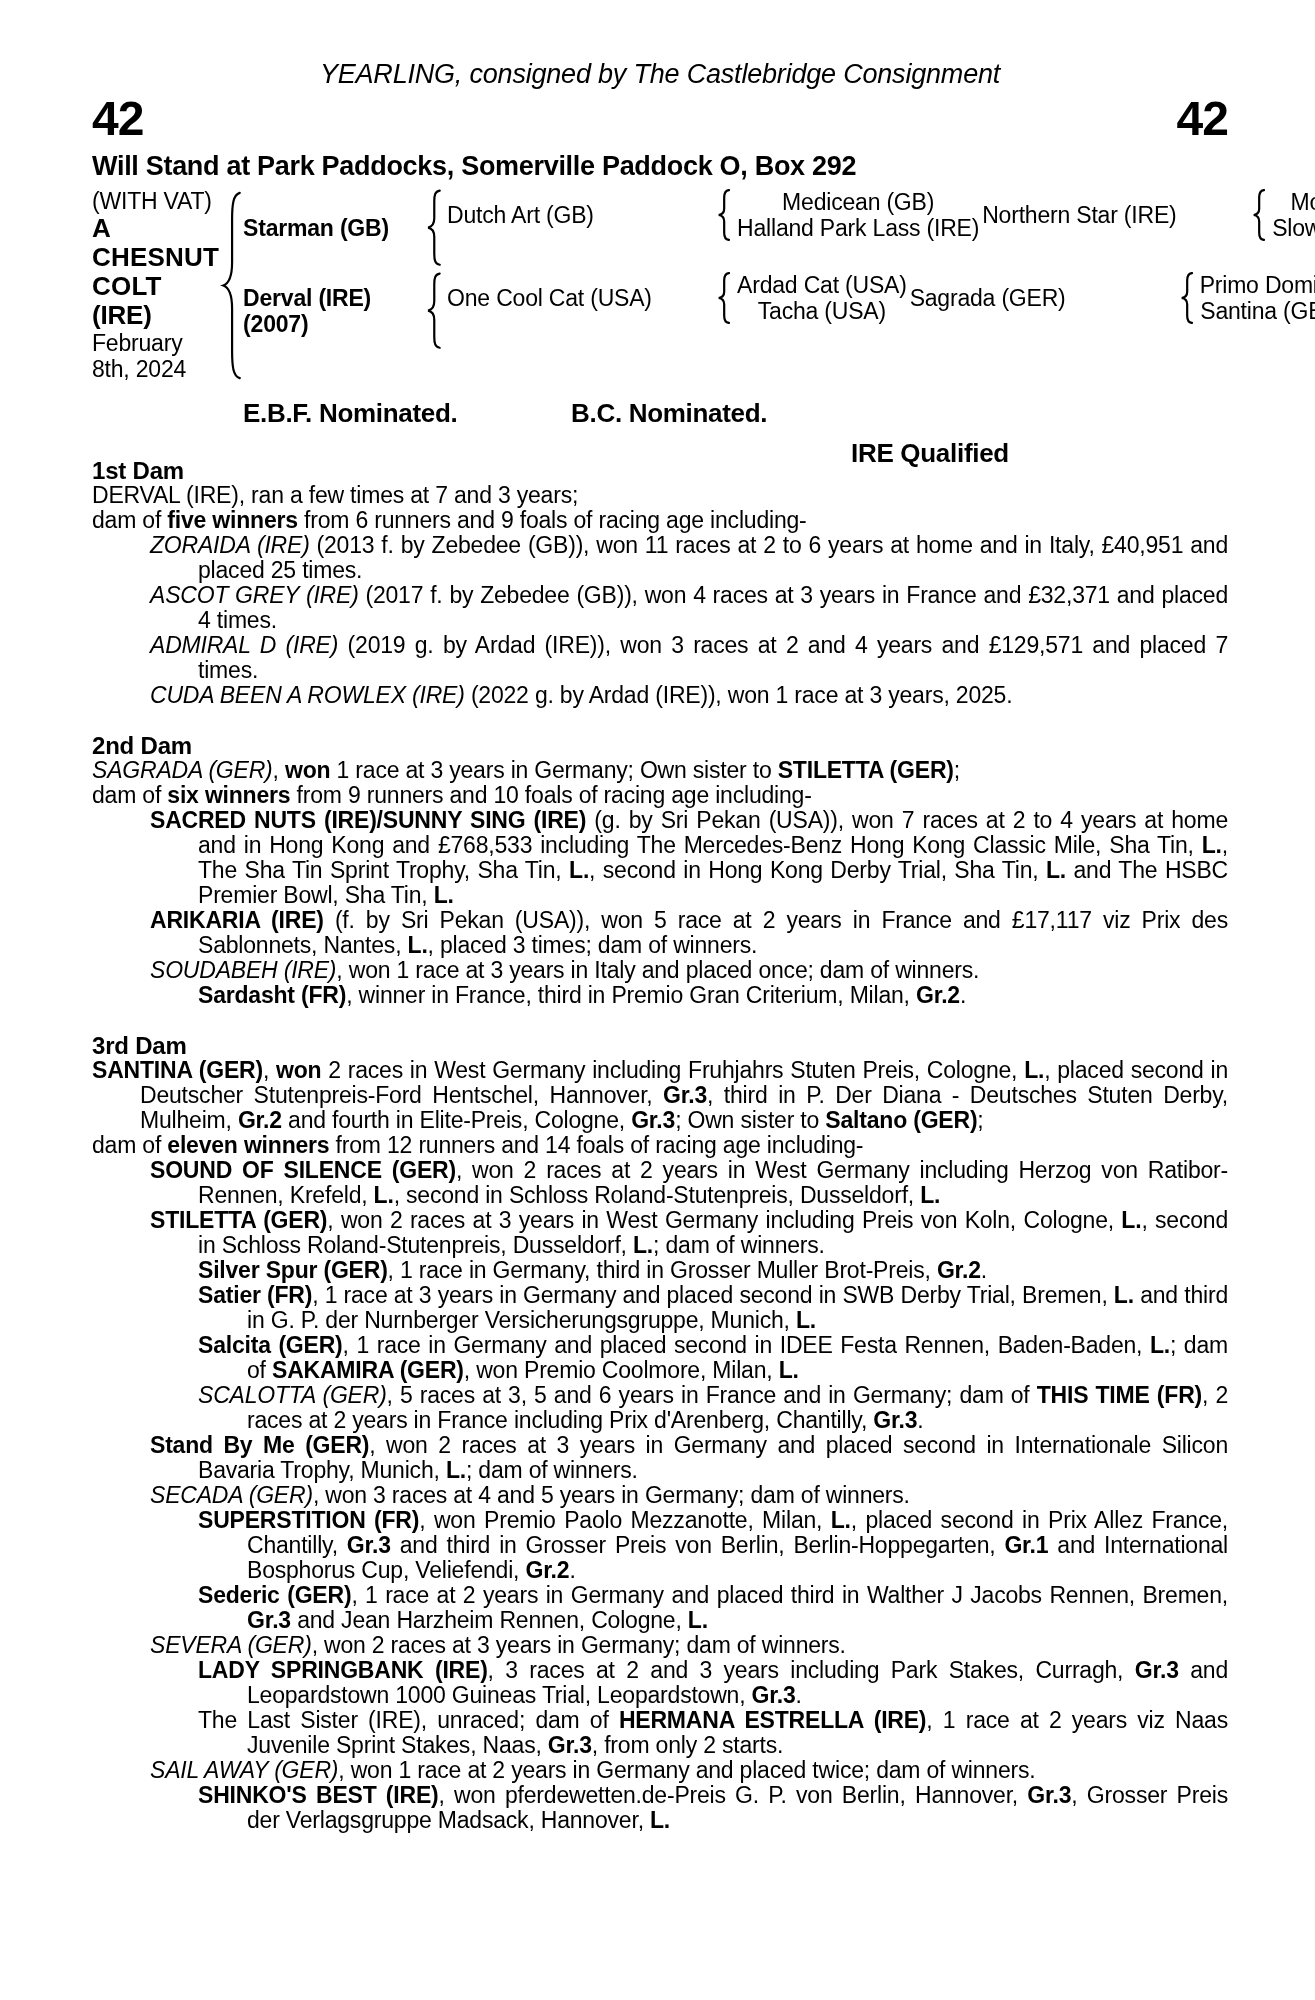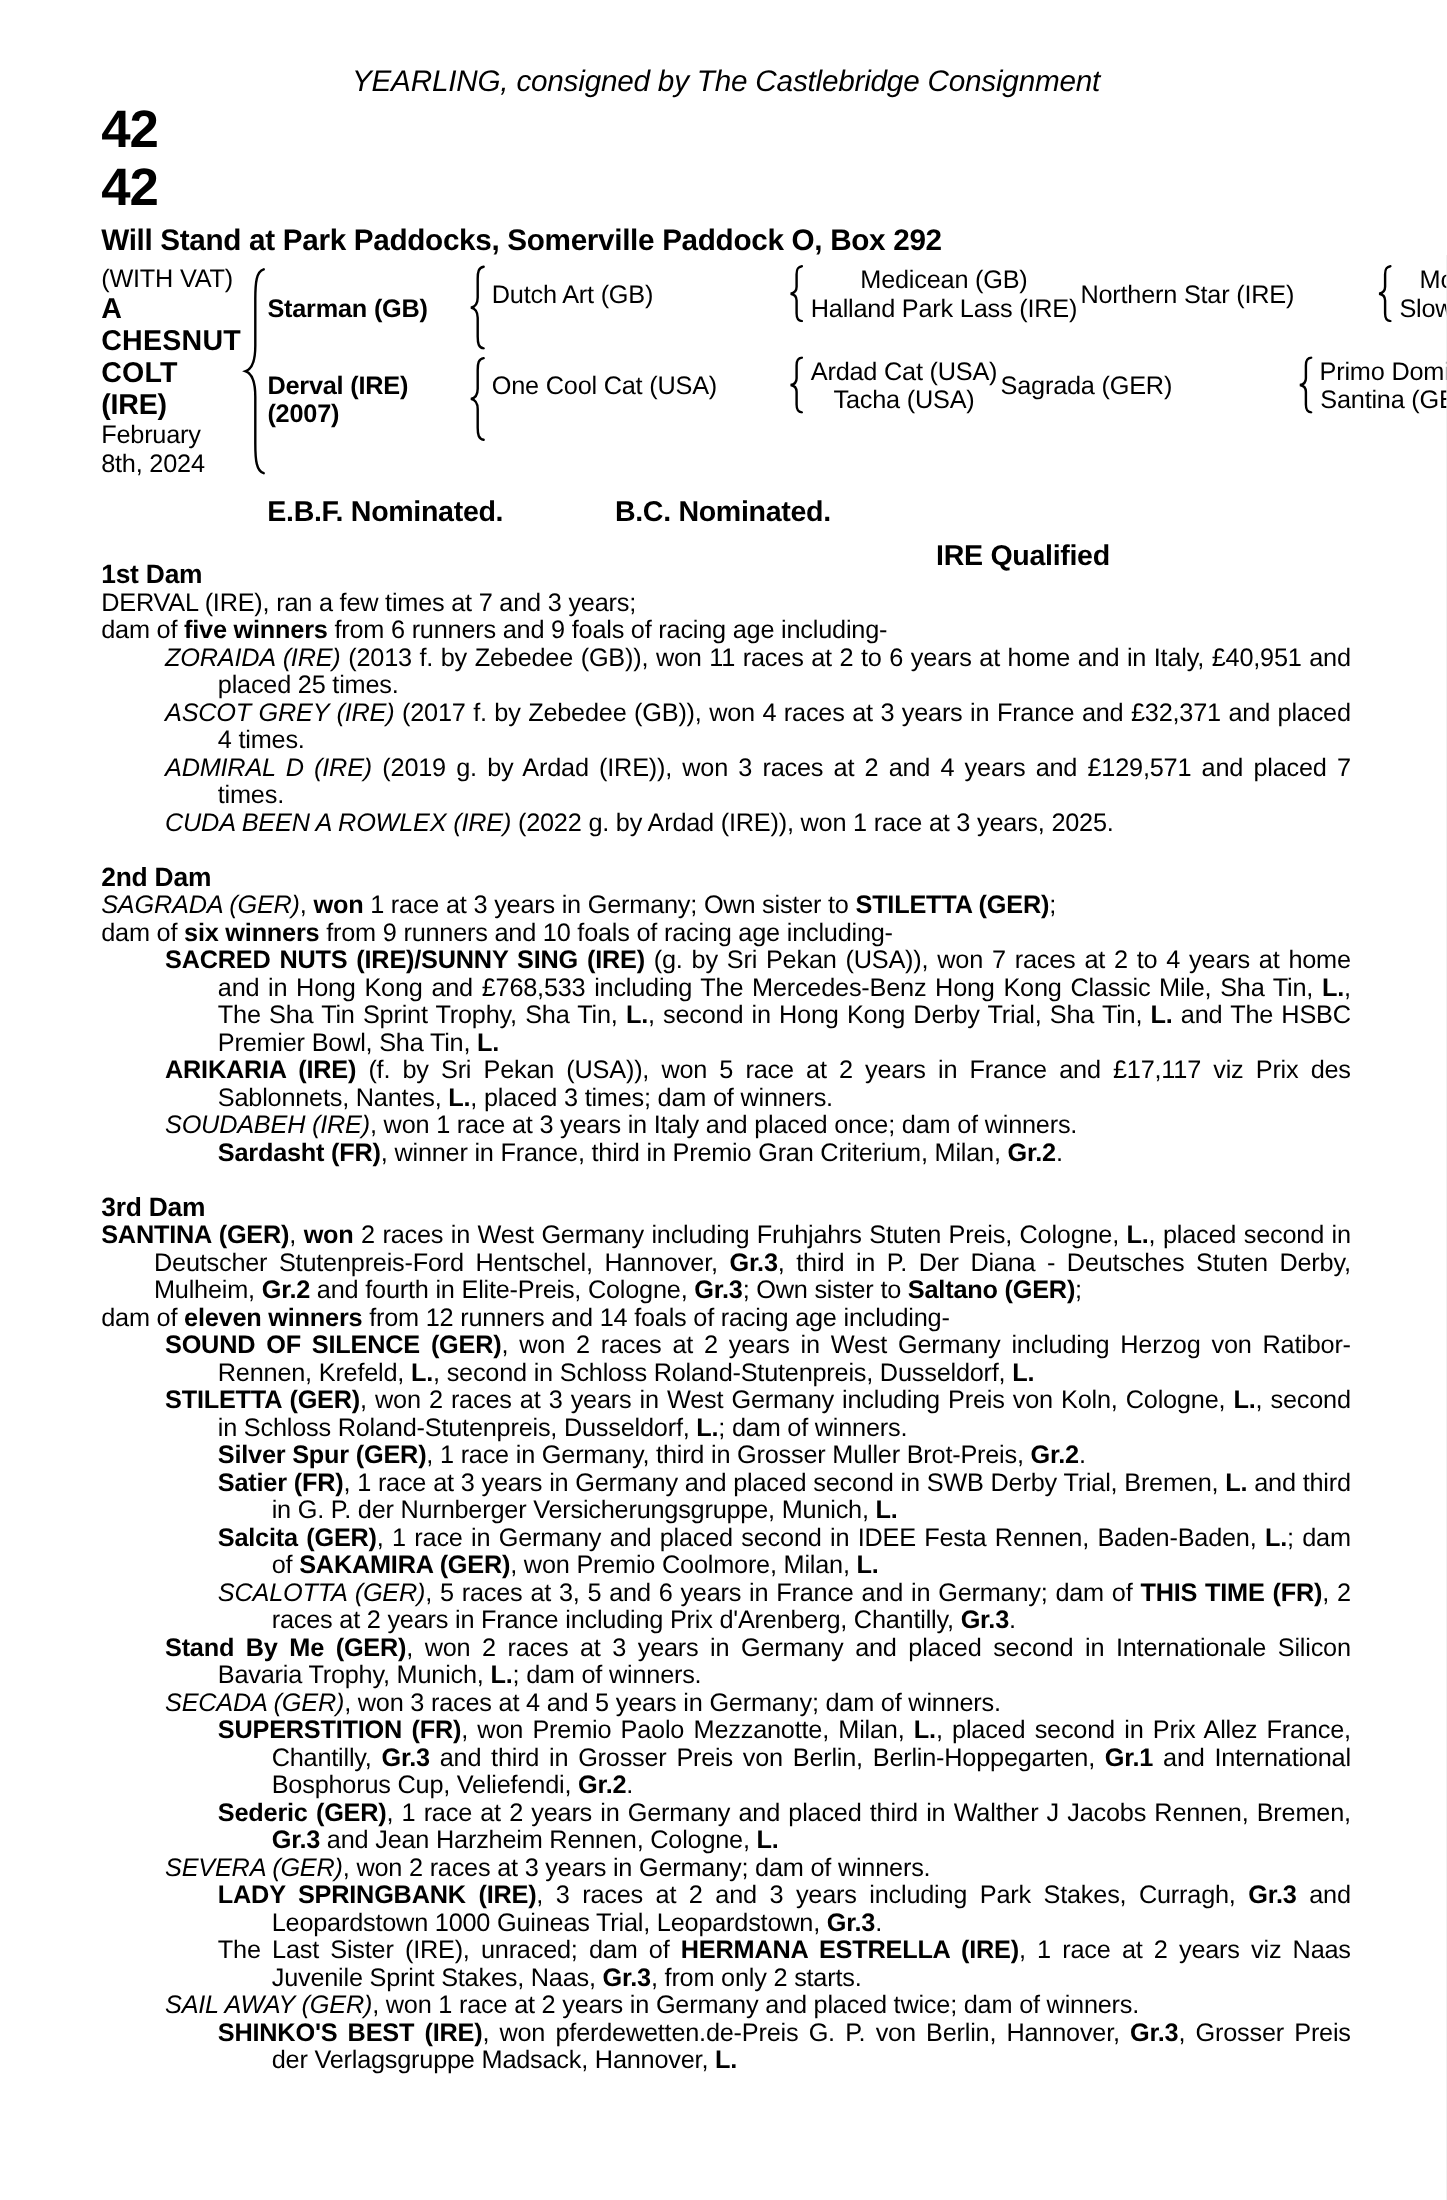--- a/index.html
+++ b/index.html
@@ -10,21 +10,21 @@
   }
   .col{margin-left:92px;width:1136px;}
 
   
   .consign-title{
     padding-top:59px;text-align:center;font-style:italic;
     font-size:27px;line-height:30px;letter-spacing:-0.2px;
   }
   .lotrow{
     margin-top:4px;display:flex;justify-content:space-between;align-items:flex-start;
-    font-weight:bold;font-size:48px;line-height:52px;letter-spacing:-1px;flex-direction:column;
+    font-weight:bold;font-size:48px;line-height:52px;letter-spacing:-1px;
   }
   .standline{
     margin-top:6px;font-weight:bold;font-size:27px;line-height:30px;letter-spacing:-0.3px;
   }
 
   
   .ped{margin-top:8px;display:flex;align-items:stretch;font-size:23px;letter-spacing:-0.2px;}
   .ped-info{
     width:281px;display:flex;flex-direction:column;justify-content:center;
   }
@@ -43,21 +43,21 @@
   .quarters{display:flex;flex-direction:row;gap:3px;flex:1;text-align:center;}
   .quarter{display:flex;align-items:stretch;height:52px;}
   .g2cell{width:263px;display:flex;align-items:center;line-height:25px;}
   .g3col{display:flex;flex-direction:column;justify-content:center;flex:1;}
   .g3line{line-height:26px;white-space:nowrap;}
 
   
   .noms{position:relative;height:30px;margin-top:16px;font-weight:bold;font-size:26px;letter-spacing:-0.3px;}
   .noms span{position:absolute;top:0;}
   .nom-ebf{left:151px;}
-  .nom-bc{left:467px;}
+  .nom-bc{left:479px;}
   .nom-ire{left:759px;margin-top:40px;}
 
   
   .bodytext{margin-top:30px;font-size:23px;line-height:25px;letter-spacing:-0.2px;}
   .sec-heading{font-weight:bold;font-size:24px;line-height:25px;}
   .sec + .sec{margin-top:25px;}
   .para{margin:0;text-align:justify;}
   .ind0{padding-left:48px;text-indent:-48px;}
   .ind1{margin-left:58px;padding-left:48px;text-indent:-48px;}
   .ind2{margin-left:106px;padding-left:49px;text-indent:-49px;}

